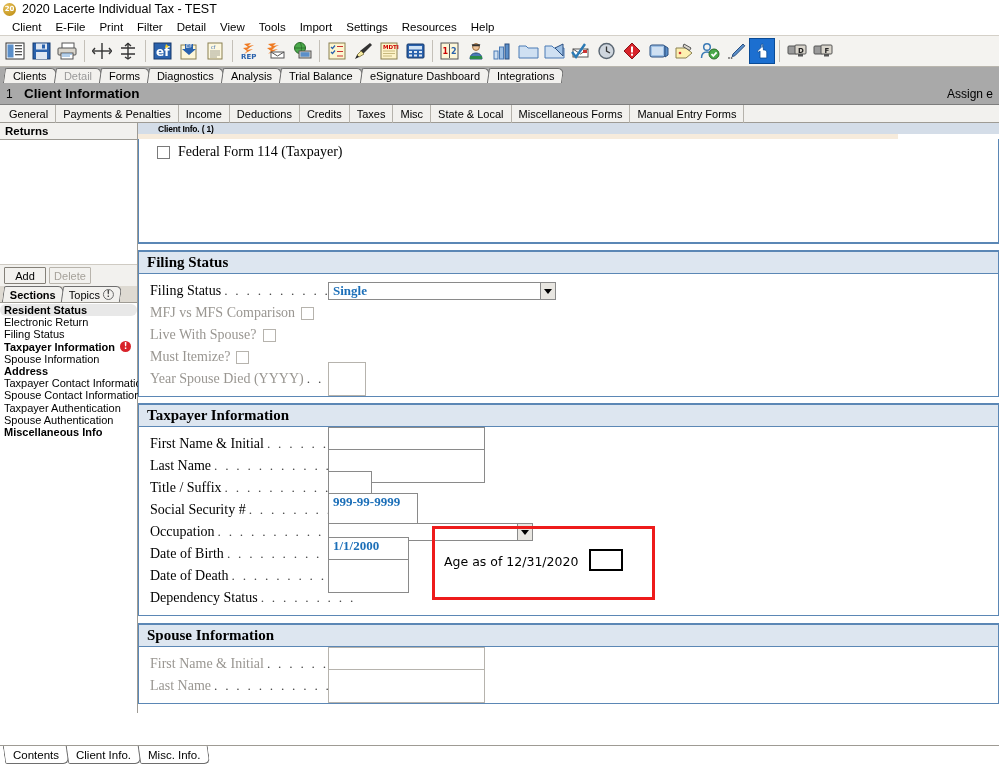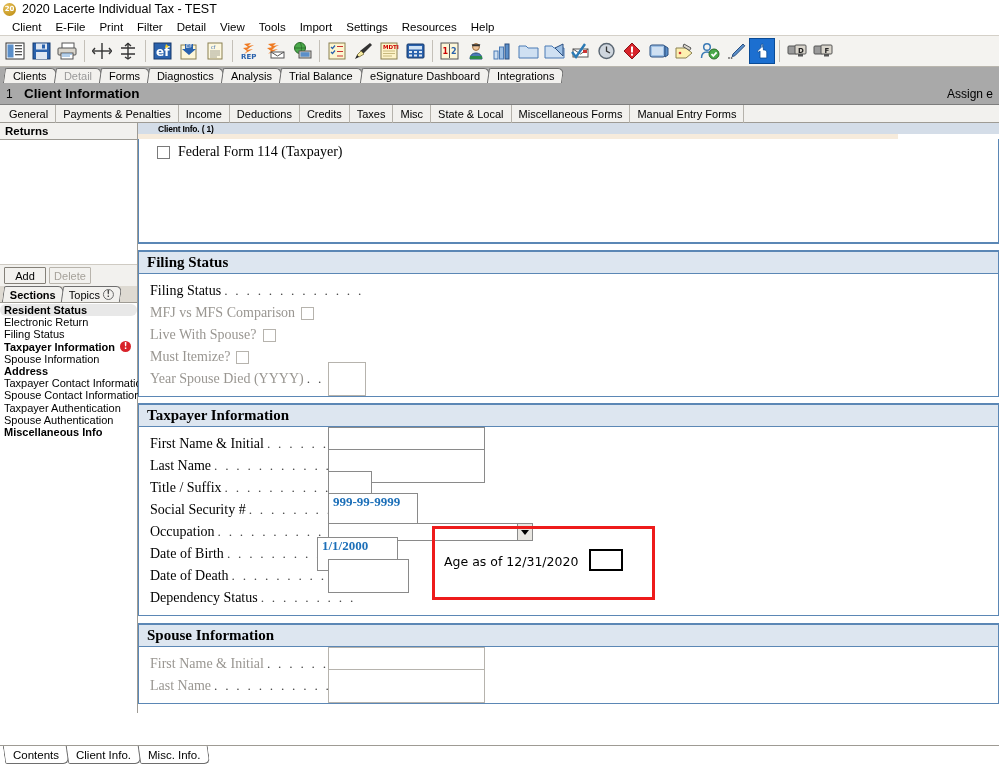--- a/index.html
+++ b/index.html
@@ -657,20 +657,26 @@
         </div>
       </div>
     </div>
 
     <div class="panel" style="margin-top:6px;">
       <div class="panel-head">Filing Status</div>
       <div class="panel-body">
         <div class="frow">
           <div class="flabel">Filing Status</div>
           <div class="leader">. . . . . . . . . . . . .</div>
+          <div class="fselect" style="width:228px;margin-left:auto;margin-right:auto;position:absolute;left:189px;">
+            <div class="sv">Single</div>
+            <div class="arrow">
+                <i></i>
+              </div>
+          </div>
         </div>
         <div class="frow">
           <div class="flabel dim">MFJ vs MFS Comparison</div>
           <div class="fcheck dim" style="margin-left:6px;"></div>
         </div>
         <div class="frow">
           <div class="flabel dim">Live With Spouse?</div>
           <div class="fcheck dim" style="margin-left:6px;"></div>
         </div>
         <div class="frow">
@@ -724,21 +730,21 @@
             <div class="fselect" style="width: 205px; position: absolute; left: 189px;">
               <div class="sv"></div>
               <div class="arrow">
                 <i></i>
               </div>
             </div>
           </div>
           <div class="frow">
             <div class="flabel">Date of Birth</div>
             <div class="leader">. . . . . . . . . . . . .</div>
-            <div class="finput" style="width: 81px; position: absolute; left: 178px;">
+            <div class="finput" style="width: 81px; position: absolute; left: 189px;">
               <span>1/1/2000</span>
             </div>
           </div>
           <div class="frow">
             <div class="flabel">Date of Death</div>
             <div class="leader">. . . . . . . . . . . .</div>
             <div class="finput plain" style="width: 81px; position: absolute; left: 189px;">
               <span></span>
             </div>
           </div>

